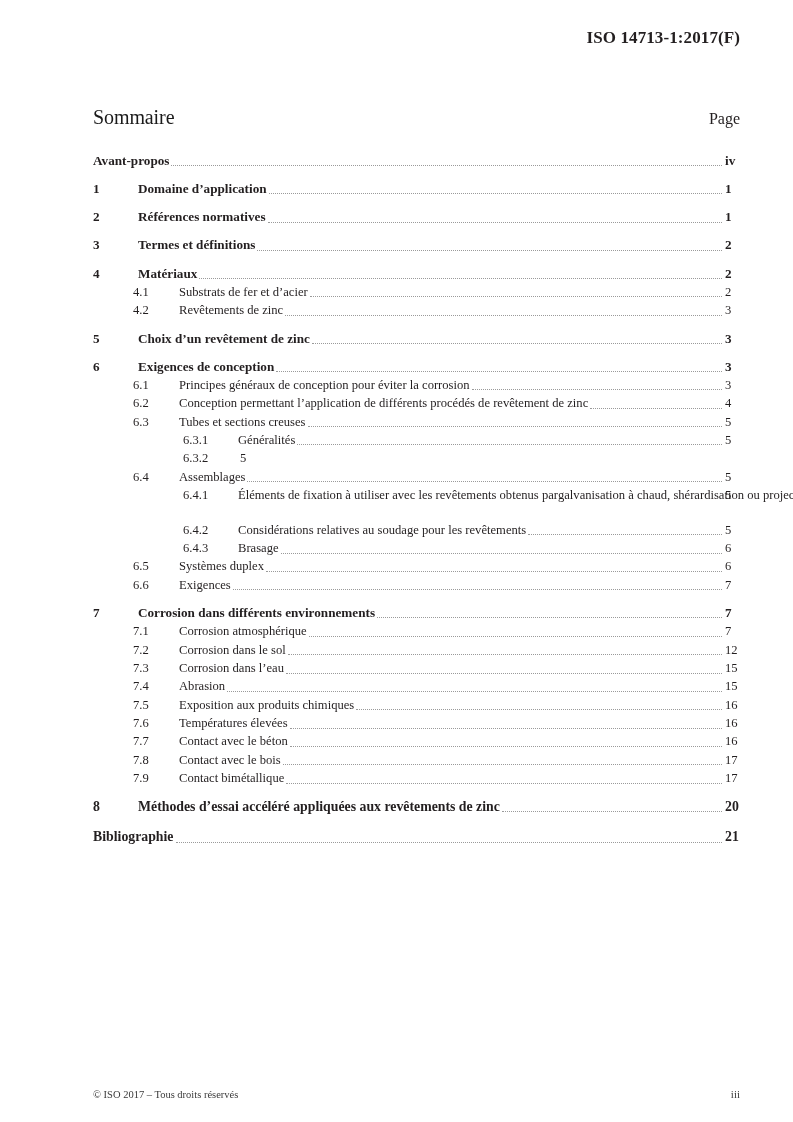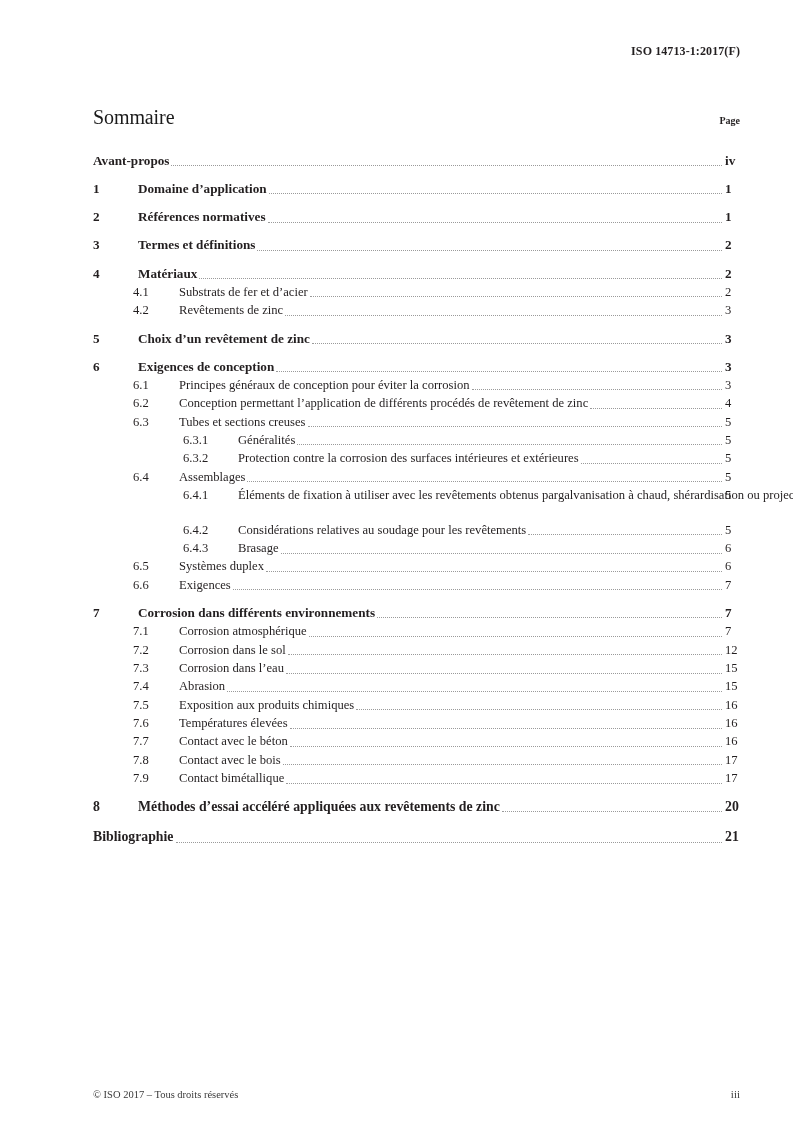--- a/index.html
+++ b/index.html
@@ -17,23 +17,23 @@
   }
 
   .page {
     position: absolute;
     inset: 0;
   }
 
   
   .doc-header {
     position: absolute;
-    top: 44px;
+    top: 28px;
     right: 53px;
-    font-size: 12px;
+    font-size: 17px;
     font-weight: bold;
     letter-spacing: 0.1px;
     color: #231f20;
   }
 
   
   .title-row {
     position: absolute;
     top: 106px;
     left: 93px;
@@ -42,22 +42,22 @@
     align-items: baseline;
     justify-content: space-between;
   }
   .toc-title {
     font-size: 20px;
     font-weight: normal;
     letter-spacing: -0.1px;
     color: #1a1a1a;
   }
   .page-label {
-    font-size: 10px;
-    font-weight: bold;
+    font-size: 16px;
+    font-weight: normal;
     color: #231f20;
   }
 
   
   .toc {
     position: absolute;
     top: 152px;
     left: 93px;
     width: 648px;
   }
@@ -285,24 +285,20 @@
       <div class="toc-entry lvl3">
         <span class="num">6.3.1</span>
         <span class="label-wrap">
           <span class="label">Généralités</span>
           <span class="leader"></span>
         </span>
         <span class="pno">5</span>
       </div>
       <div class="toc-entry lvl3">
         <span class="num">6.3.2</span>
-        <span class="label-wrap">
-          <span class="label">Protection contre la corrosion des surfaces intérieures et extérieures</span>
-          <span class="leader"></span>
-        </span>
         <span class="pno">5</span>
       </div>
       <div class="toc-entry lvl2">
         <span class="num">6.4</span>
         <span class="label-wrap">
           <span class="label">Assemblages</span>
           <span class="leader"></span>
         </span>
         <span class="pno">5</span>
       </div>

